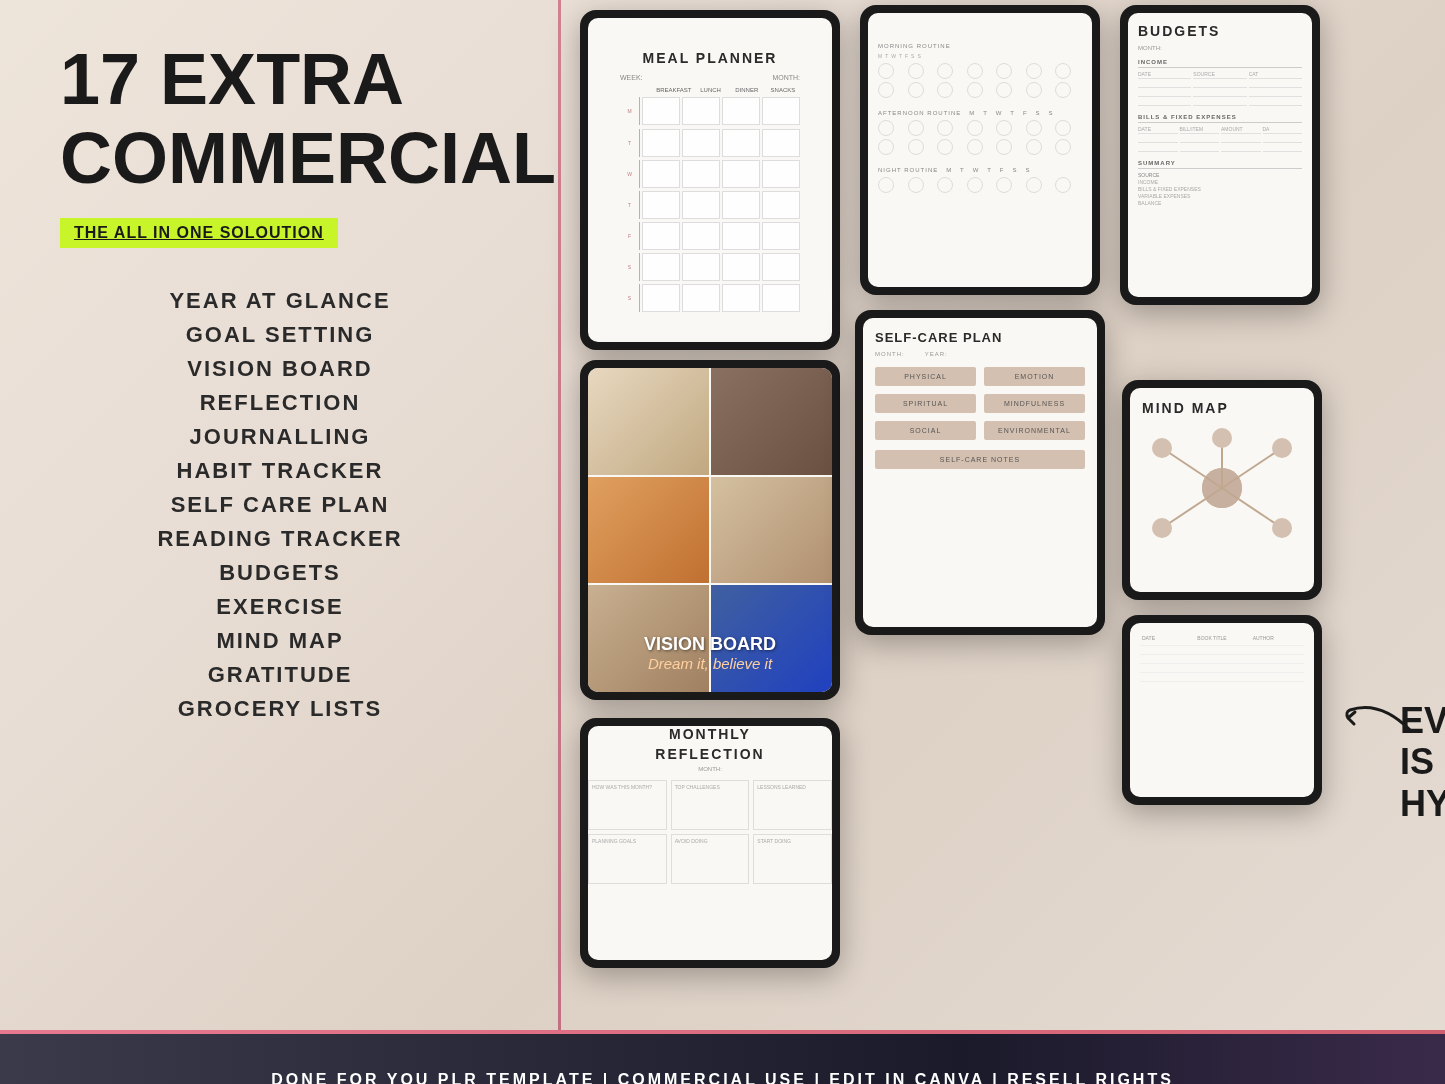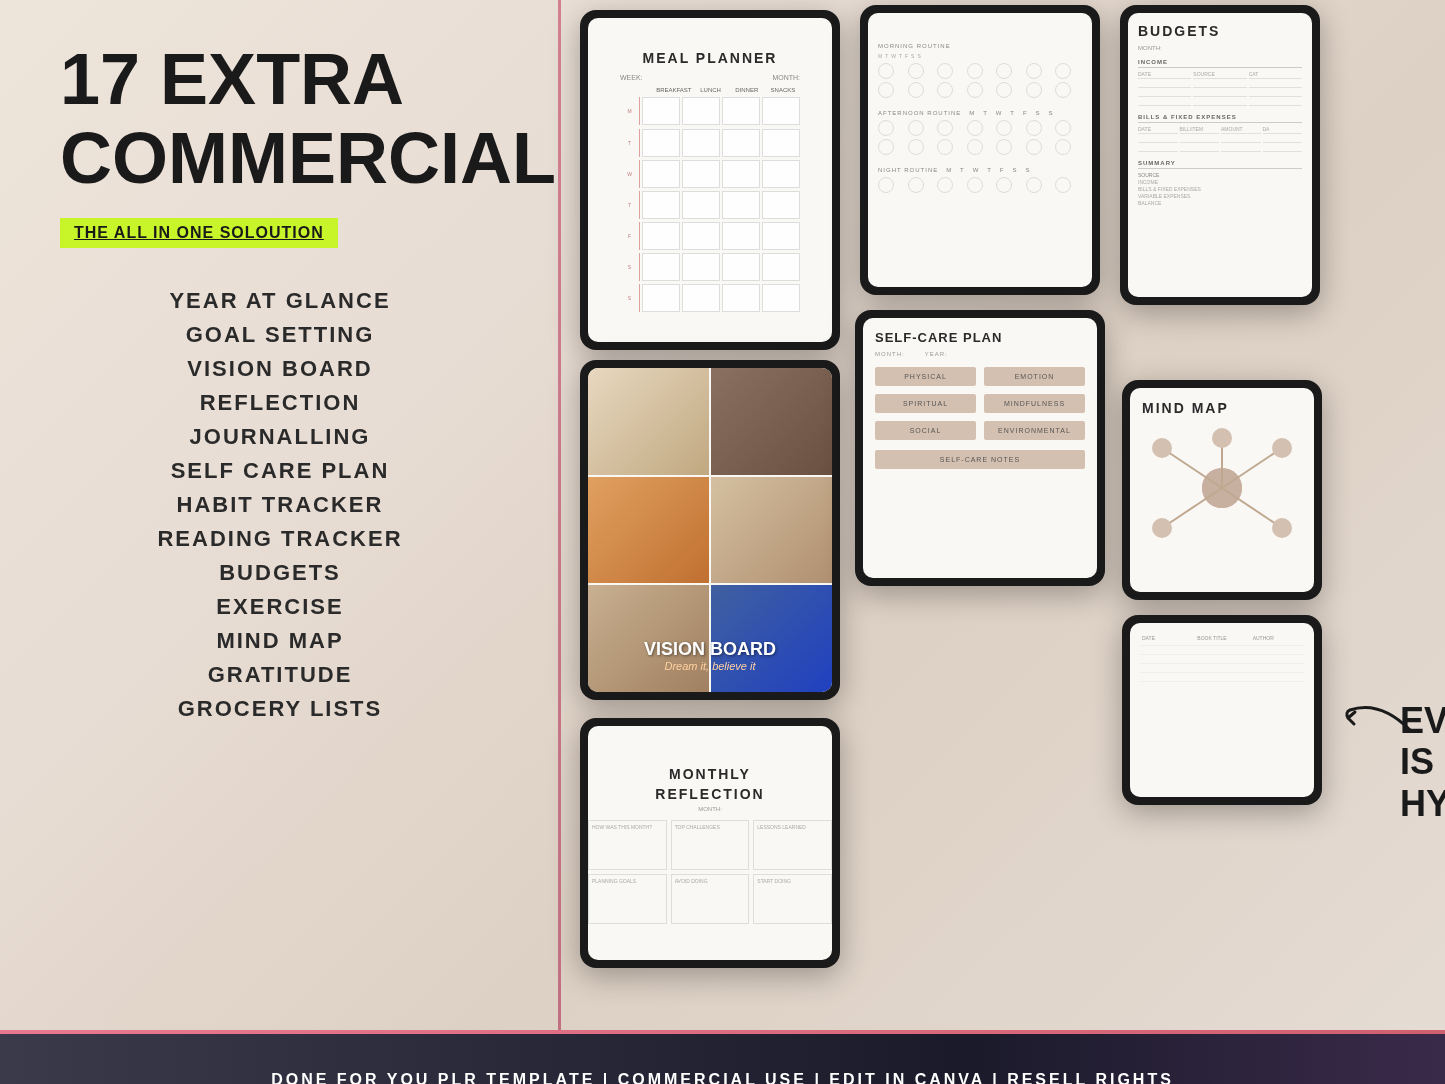--- a/index.html
+++ b/index.html
@@ -281,31 +281,31 @@
 
     .vision-board-title {
       font-size: 18px;
       font-weight: 900;
       color: white;
       text-shadow: 1px 1px 3px rgba(0,0,0,0.5);
       text-transform: uppercase;
     }
 
     .vision-board-subtitle {
-      font-size: 11px;
+      font-size: 15px;
       color: #ffd0a0;
       font-style: italic;
     }
 
     
     .tablet-selfcare {
       left: 295px;
       top: 310px;
       width: 250px;
-      height: 276px;
+      height: 325px;
     }
 
     .selfcare-content {
       padding: 12px;
     }
 
     .selfcare-title {
       font-size: 13px;
       font-weight: 700;
       text-transform: uppercase;
@@ -396,21 +396,20 @@
     
     .tablet-reflection {
       left: 20px;
       top: 718px;
       width: 260px;
       height: 250px;
     }
 
     .reflection-content {
       padding: 0;
-      margin-top: 40px;
     }
 
     .reflection-title {
       font-size: 14px;
       font-weight: 700;
       text-align: center;
       text-transform: uppercase;
       letter-spacing: 2px;
       color: #2a2a2a;
       margin-bottom: 4px;
@@ -591,22 +590,22 @@
   </h1>
   <div class="subtitle-badge">
     <span>THE ALL IN ONE SOLOUTION</span>
   </div>
   <ul class="template-list">
     <li>YEAR AT GLANCE</li>
     <li>GOAL SETTING</li>
     <li>VISION BOARD</li>
     <li>REFLECTION</li>
     <li>JOURNALLING</li>
+    <li>HABIT TRACKER</li>
     <li>SELF CARE PLAN</li>
-    <li>HABIT TRACKER</li>
     <li>READING TRACKER</li>
     <li>BUDGETS</li>
     <li>EXERCISE</li>
     <li>MIND MAP</li>
     <li>GRATITUDE</li>
     <li>GROCERY LISTS</li>
   </ul>
 </div>
 
 <div class="vertical-divider"></div>

